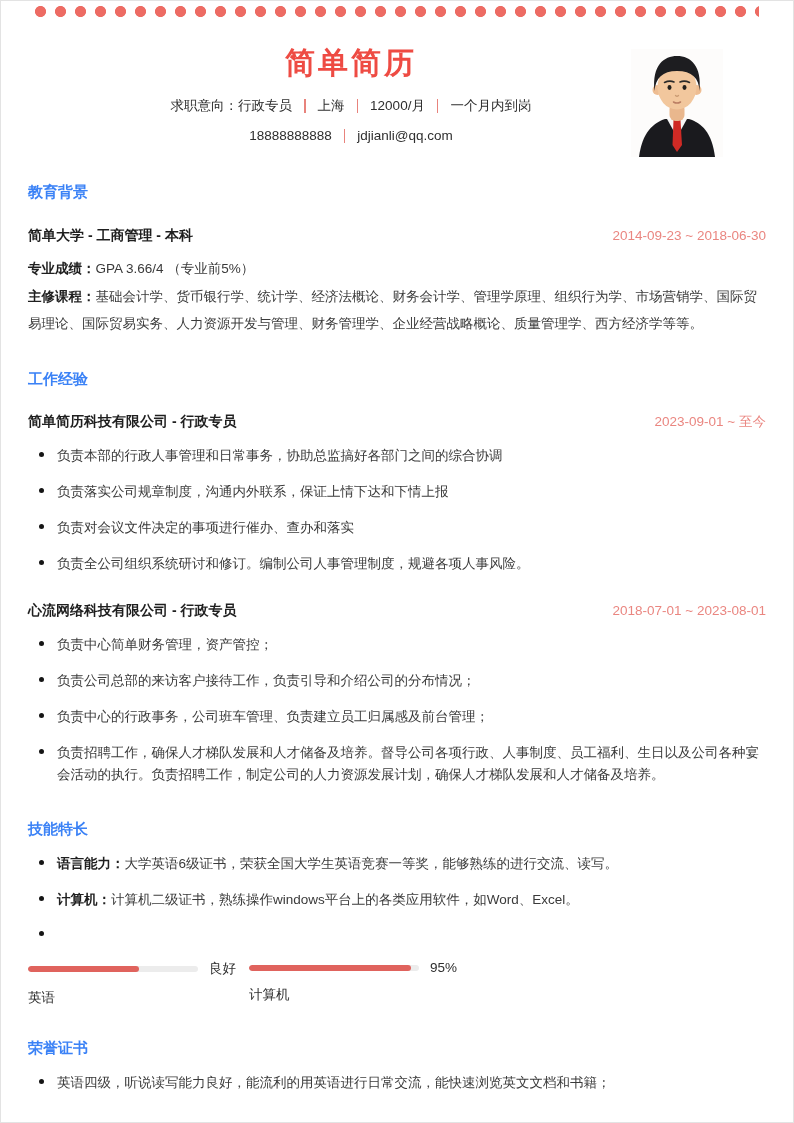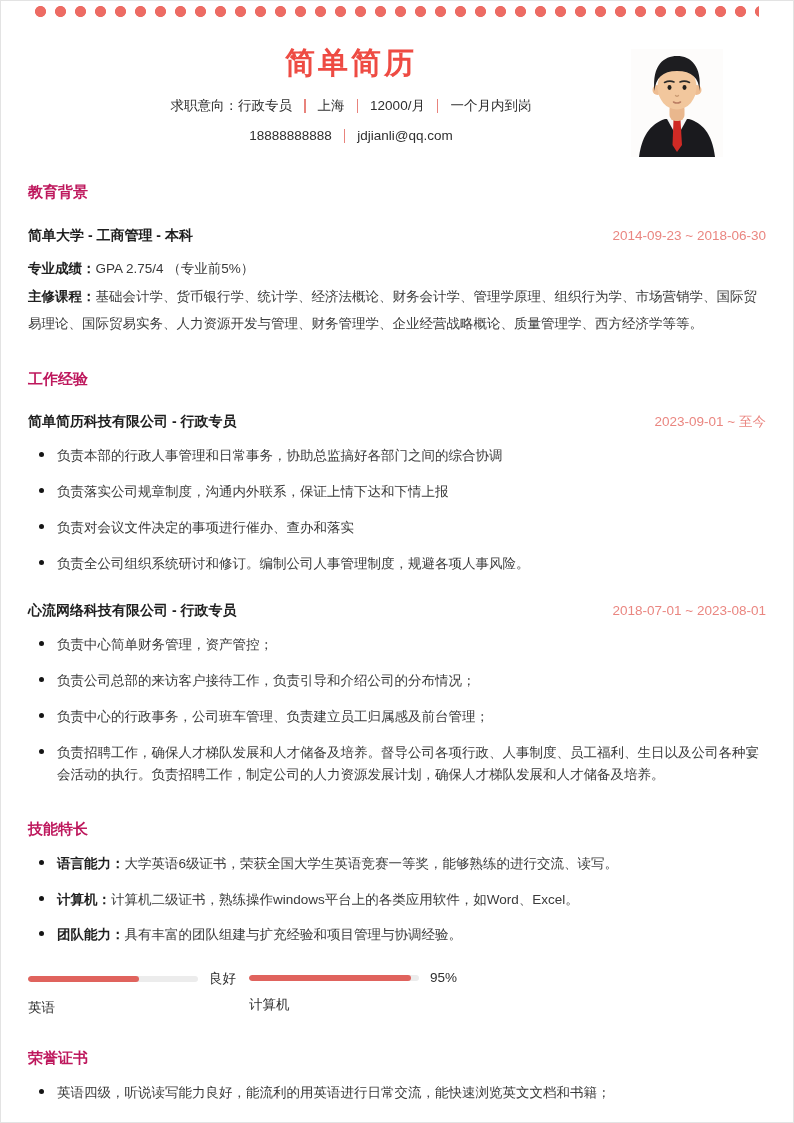--- a/index.html
+++ b/index.html
@@ -34,21 +34,21 @@
   .sep { width:1.5px; height:14px; background:#e8837c; margin:0 12px; flex:none; }
   .avatar-box {
     position:absolute; top:6px; right:70px; width:92px; height:108px;
   }
   
   .section { margin:0 27px; }
   .sec-edu  { margin-top:40px; }
   .sec-exp  { margin-top:32px; }
   .sec-skill{ margin-top:34px; }
   .sec-honor{ margin-top:32px; }
-  .sec-heading { font-size:15px; font-weight:bold; color:#be185d; }
+  .sec-heading { font-size:15px; font-weight:bold; color:#3b82f6; }
   .row-split { display:flex; justify-content:space-between; align-items:baseline; }
   .edu-row { margin-top:25px; }
   .job-row { margin-top:24px; }
   .job2-row { margin-top:28px; }
   .bold-title { font-size:14px; font-weight:bold; color:#1f1f1f; }
   .date-range { font-size:13.5px; color:#ea8680; }
   .edu-details { margin-top:10px; font-size:13.5px; line-height:2.05; color:#3a3a3a; }
   .edu-details .lbl { font-weight:bold; color:#1f1f1f; }
   ul.bullets { list-style:none; margin:4px 0 0 0; padding:0; }
   ul.bullets li { display:flex; margin-top:14px; font-size:13.5px; line-height:1.62; color:#3a3a3a; }
@@ -112,21 +112,21 @@
   </div>
 </div>
 
 <div class="section sec-edu">
   <div class="sec-heading">教育背景</div>
   <div class="row-split edu-row">
     <span class="bold-title">简单大学 - 工商管理 - 本科</span>
     <span class="date-range">2014-09-23 ~ 2018-06-30</span>
   </div>
   <div class="edu-details">
-    <div><span class="lbl">专业成绩：</span><span>GPA 2.75/4 （专业前5%）</span></div>
+    <div><span class="lbl">专业成绩：</span><span>GPA 3.66/4 （专业前5%）</span></div>
     <div><span class="lbl">主修课程：</span><span>基础会计学、货币银行学、统计学、经济法概论、财务会计学、管理学原理、组织行为学、市场营销学、国际贸易理论、国际贸易实务、人力资源开发与管理、财务管理学、企业经营战略概论、质量管理学、西方经济学等等。</span></div>
   </div>
 </div>
 
 <div class="section sec-exp">
   <div class="sec-heading">工作经验</div>
 
   <div class="row-split job-row">
     <span class="bold-title">简单简历科技有限公司 - 行政专员</span>
     <span class="date-range">2023-09-01 ~ 至今</span>
@@ -180,21 +180,20 @@
     <li>
         <span class="dot-marker"></span>
         <span class="li-text"><span class="lbl">语言能力：</span><span>大学英语6级证书，荣获全国大学生英语竞赛一等奖，能够熟练的进行交流、读写。</span></span>
       </li>
     <li>
         <span class="dot-marker"></span>
         <span class="li-text"><span class="lbl">计算机：</span><span>计算机二级证书，熟练操作windows平台上的各类应用软件，如Word、Excel。</span></span>
       </li>
     <li>
         <span class="dot-marker"></span>
-        <span class="li-text"><span class="lbl">团队能力：</span><span>具有丰富的团队组建与扩充经验和项目管理与协调经验。</span></span>
       </li>
   </ul>
 
   <div class="bars">
     <div class="bar-col">
       <div class="bar-line">
         <div class="bar-track">
           <div class="bar-fill" style="width: 65%;"></div>
         </div>
         <span class="bar-value">良好</span>

